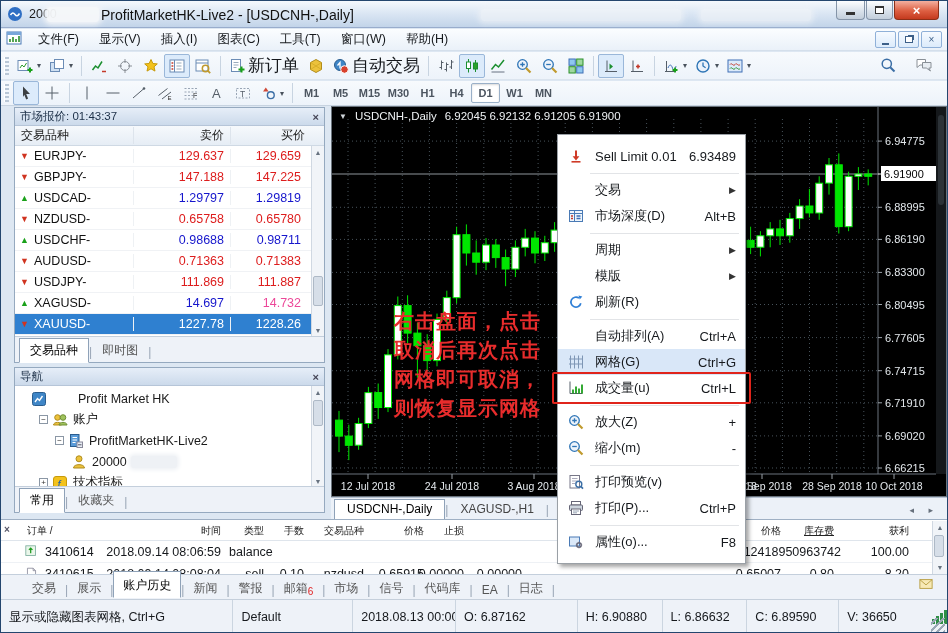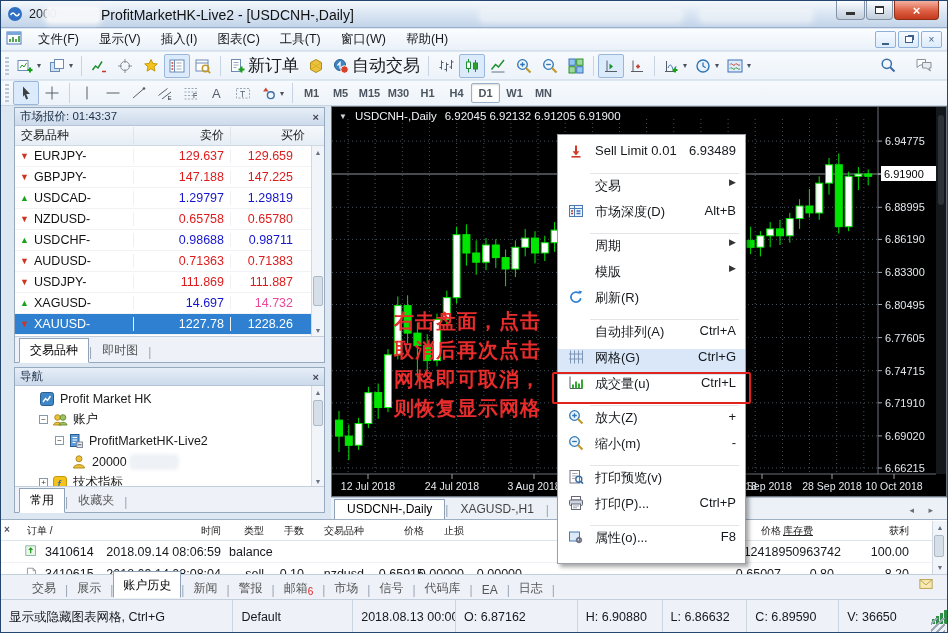--- a/index.html
+++ b/index.html
@@ -53,21 +53,21 @@
   .phead .x{margin-left:auto;color:#445;font-size:11px;font-weight:bold;}
   .mwcolhead{display:flex;height:20px;background:linear-gradient(#f6f9fc,#e6edf5);border-bottom:1px solid #cfd9e4;
              font-size:12px;align-items:center;}
   .mwc0{width:118px;padding-left:6px;}
   .mwc1{width:97px;text-align:right;padding-right:6px;border-left:1px solid #dde4ec;}
   .mwc2{width:81px;text-align:right;padding-right:6px;border-left:1px solid #dde4ec;}
   .mwrow{display:flex;height:21px;align-items:center;font-size:12.5px;border-bottom:1px solid #f0f2f5;}
   .mwrow .sym{width:118px;padding-left:4px;display:flex;align-items:center;gap:4px;color:#111;}
   .mwrow .arr{font-size:9px;width:11px;text-align:center;}
   .mwrow .bid{width:97px;text-align:right;padding-right:6px;border-left:1px solid #eef1f4;}
-  .mwrow .ask{width:81px;text-align:right;padding-right:18px;border-left:1px solid #eef1f4;}
+  .mwrow .ask{width:81px;text-align:right;padding-right:10px;border-left:1px solid #eef1f4;}
   .mwrow.sel{background:#2f80d0;}
   .mwrow.sel .sym,.mwrow.sel .bid,.mwrow.sel .ask{color:#fff !important;}
   .ptabs{position:absolute;left:0;bottom:0;width:100%;height:26px;background:#eef2f8;border-top:1px solid #c4cfdc;
          display:flex;align-items:flex-end;padding-left:4px;font-size:12px;color:#555;}
   .ptab{padding:3px 10px;}
   .ptab.active{background:#fff;border:1px solid #8fa2b8;border-bottom:1px solid #fff;margin-bottom:-1px;color:#000;}
   .ptsep{color:#99a5b5;padding-bottom:3px;}
   .vscrollbar{position:absolute;right:0;width:13px;background:#f1f4f8;border-left:1px solid #d0d8e2;}
   .sarr{height:13px;display:flex;align-items:center;justify-content:center;font-size:7px;color:#67727f;}
   .sthumb{position:absolute;left:1px;width:10px;background:#d6dee8;border:1px solid #aeb9c6;border-radius:2px;}
@@ -87,21 +87,21 @@
   .chvscroll .th{position:absolute;left:2px;top:8px;width:6px;height:90px;background:#2c3237;border-radius:3px;}
   .charttabs{position:absolute;left:330px;top:496px;width:616px;height:22px;background:#ecf1f8;
              border-top:1px solid #b6c2d2;display:flex;align-items:flex-end;padding-left:3px;font-size:12px;color:#444;}
   .ctab{padding:2px 12px 3px;}
   .ctab.active{background:#fff;border:1px solid #8fa2b8;border-bottom:none;color:#000;}
   .ctsep{color:#99a5b5;padding-bottom:2px;}
   .ctarrows{margin-left:auto;margin-right:8px;color:#66707c;font-size:9px;padding-bottom:4px;letter-spacing:6px;}
   
   .ctxmenu{position:absolute;left:556px;top:133px;width:189px;background:#fff;border:1px solid #9aa0a6;
            box-shadow:3px 3px 4px rgba(0,0,0,.35);z-index:50;padding:8px 0;}
-  .cmi{display:flex;height:26px;padding:0 9px 0 5px;font-size:13px;color:#16191d;}
+  .cmi{display:flex;align-items:center;height:26px;padding:0 9px 0 5px;font-size:13px;color:#16191d;}
   .cmi .ci{width:26px;flex:none;display:flex;justify-content:center;}
   .cmi .cl{flex:1;padding-left:6px;white-space:nowrap;}
   .cmi .cr{color:#16191d;}
   .cmi .sub{font-size:9px;color:#333;}
   .cmi.hl{background:#d9e7f8;}
   .cmsep{height:8px;position:relative;}
   .cmsep::after{content:"";position:absolute;left:32px;right:6px;top:4px;border-top:1px solid #e2e4e7;}
   .redbox{position:absolute;left:-6px;width:199px;height:32px;border:2px solid #e0241b;border-radius:2px;pointer-events:none;z-index:60;}
   
   .terminal{position:absolute;left:0;top:518px;width:100%;height:80px;background:#fff;border-top:1px solid #9fb0c4;}
@@ -522,21 +522,21 @@
         <span class="ptsep">|</span>
       </div>
   </div>
 
   <div class="panel" style="top:366px;height:146px;">
     <div class="phead">
       <span>导航</span>
       <span class="x">×</span>
     </div>
     <div class="navtree" id="navTree">
-        <div class="trow" style="padding-left: 24px;">
+        <div class="trow" style="padding-left: 16px; gap: 26px;">
           <span class="tico">
             <svg width="16" height="16" viewBox="0 0 16 16">
               <rect x="1.5" y="1.5" width="13" height="13" rx="2" fill="#3f86c7" stroke="#2a5d8f"></rect>
               <path d="M4 11l2.5-3.5 2 2L11.5 5" stroke="#fff" stroke-width="1.4" fill="none"></path>
             </svg>
           </span>
           <span>Profit Market HK</span>
         </div>
         <div class="trow" style="padding-left: 24px;">
           <span class="texp">−</span>
@@ -811,21 +811,21 @@
     <span class="tclose">×</span>
     <div class="termhead" id="termHead">
         <span class="thcell" style="left: 26px; width: 70px; text-align: left;">订单 /</span>
         <span class="thcell" style="left: 160px; width: 60px; text-align: right;">时间</span>
         <span class="thcell" style="left: 223px; width: 40px; text-align: right;">类型</span>
         <span class="thcell" style="left: 265px; width: 38px; text-align: right;">手数</span>
         <span class="thcell" style="left: 305px; width: 58px; text-align: right;">交易品种</span>
         <span class="thcell" style="left: 375px; width: 48px; text-align: right;">价格</span>
         <span class="thcell" style="left: 425px; width: 38px; text-align: right;">止损</span>
         <span class="thcell" style="left: 716px; width: 64px; text-align: right;">价格</span>
-        <span class="thcell" style="left: 782px; width: 51px; text-align: left; text-decoration: underline;">库存费</span>
+        <span class="thcell" style="left: 782px; width: 51px; text-align: right; text-decoration: underline;">库存费</span>
         <span class="thcell" style="left: 846px; width: 62px; text-align: right;">获利</span>
       </div>
     <div class="termrow1" id="termRow1">
         <span class="ricon"><svg width="13" height="13" viewBox="0 0 16 16">
             <rect x="1" y="1" width="12" height="12" fill="#eaf6ea" stroke="#7a9"></rect>
             <path d="M7 10V4M4.8 6L7 3.8 9.2 6" stroke="#1a9a1a" stroke-width="1.5" fill="none"></path>
           </svg></span>
         <span class="trcell" style="left: 44px; width: 64px; text-align: left;">3410614</span>
         <span class="trcell" style="left: 105px; width: 115px; text-align: right;">2018.09.14 08:06:59</span>
         <span class="trcell" style="left: 228px; width: 70px; text-align: left;">balance</span>

